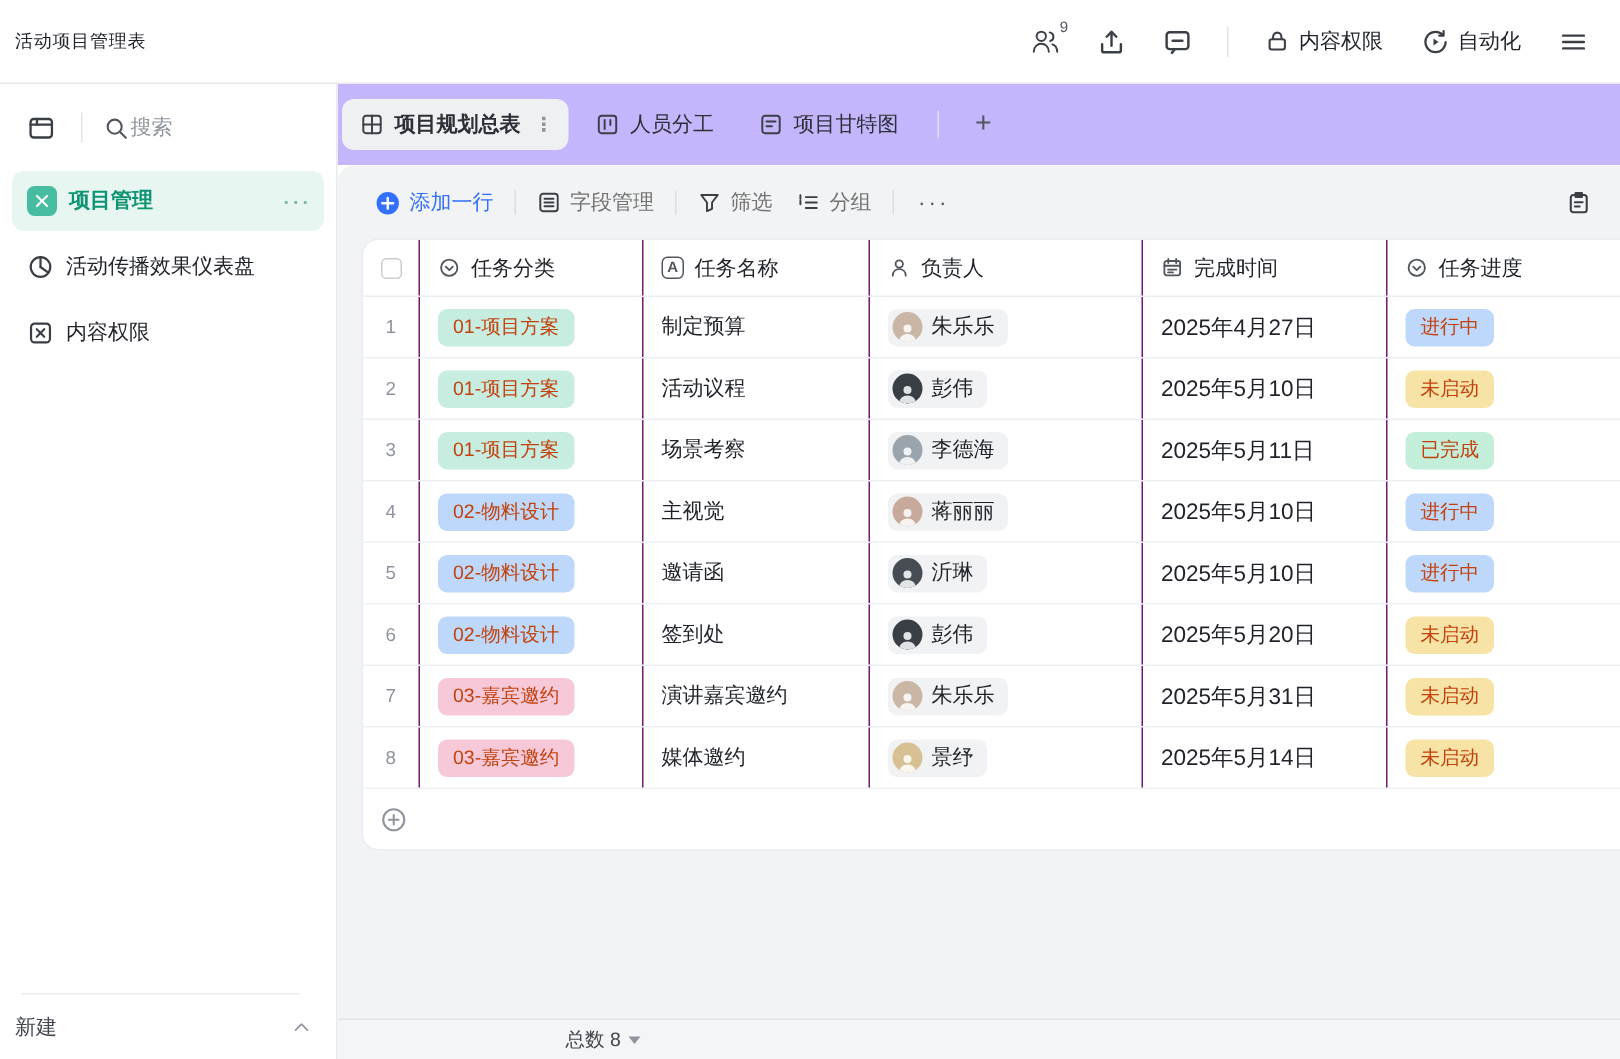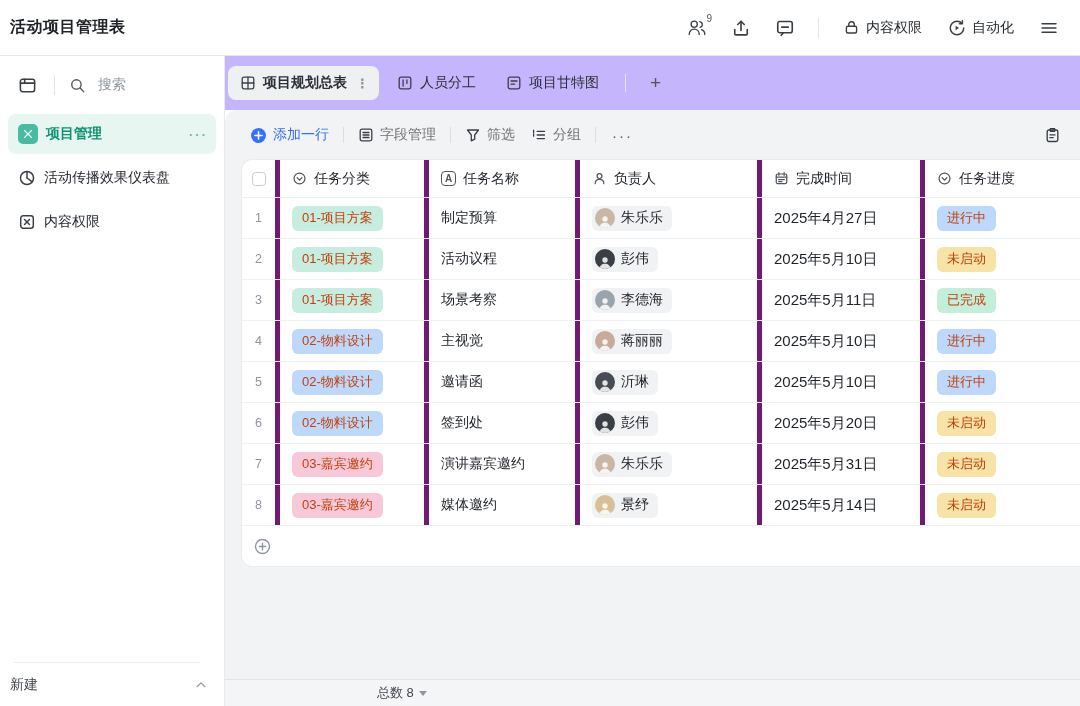--- a/index.html
+++ b/index.html
@@ -3,38 +3,38 @@
 <meta charset="utf-8">
 <style>
   * { margin:0; padding:0; box-sizing:border-box; }
   html,body { width:1080px; height:706px; overflow:hidden; background:#fff;
     font-family:"Liberation Sans","DejaVu Sans",sans-serif; color:#1f2329; }
   .app { width:1080px; height:706px; display:flex; flex-direction:column; }
 
   
   .topbar { height:56px; flex:0 0 56px; display:flex; align-items:center;
     justify-content:space-between; padding:0 14px 0 10px; border-bottom:1px solid #e9eaec; background:#fff; }
-  .doc-title { font-size:16px; font-weight:700; letter-spacing:.5px; }
+  .doc-title { font-size:12px; font-weight:400; letter-spacing:.5px; }
   .topbar-right { display:flex; align-items:center; gap:10px; }
   .icon-btn { position:relative; width:34px; height:32px; display:flex; align-items:center;
     justify-content:center; border-radius:6px; cursor:pointer; }
   .txt-btn { display:flex; align-items:center; gap:6px; padding:5px 8px; border-radius:6px;
     font-size:14px; cursor:pointer; }
   .badge { position:absolute; top:1px; right:2px; font-size:10px; color:#51565d; }
   .vdiv { width:1px; height:20px; background:#e3e4e6; margin:0 6px; }
   svg.ic { stroke:#3a3f46; fill:none; stroke-width:1.3; stroke-linecap:round; stroke-linejoin:round; }
 
   
   .bodyrow { flex:1; display:flex; min-height:0; }
 
   
   .sidebar { width:225px; flex:0 0 225px; background:#fff; border-right:1px solid #e9eaec;
     position:relative; padding:12px 8px 0 8px; }
   .side-top { display:flex; align-items:center; gap:8px; height:34px; margin-bottom:12px; padding-left:6px; }
-  .side-search { display:flex; align-items:center; gap:12px; color:#8f959e; font-size:14px; cursor:pointer; flex:1; }
+  .side-search { display:flex; align-items:center; gap:1px; color:#8f959e; font-size:14px; cursor:pointer; flex:1; }
   .nav-item { display:flex; align-items:center; gap:8px; height:40px; border-radius:8px;
     padding:0 8px 0 10px; font-size:14px; margin-bottom:4px; cursor:pointer; color:#1f2329; }
   .nav-item.active { background:#e7f6f1; color:#0e9373; font-weight:700; }
   .nav-item .grow { flex:1; }
   .nav-item .dots { color:#7ab7a8; letter-spacing:2px; font-size:13px; }
   .bitable-badge { width:20px; height:20px; border-radius:5px; background:#46bda1; display:flex;
     align-items:center; justify-content:center; flex:0 0 20px; }
   .side-bottom { position:absolute; left:0; right:0; bottom:0; padding:10px 16px 12px 10px; }
   .side-bottom .hr { position:absolute; top:0; left:14px; right:24px; height:1px; background:#ececee; }
   .new-row { display:flex; align-items:center; justify-content:space-between; font-size:14px;
@@ -60,21 +60,21 @@
   .tool-sep { width:1px; height:16px; background:#dcdee1; margin:0 6px; }
   .tool-more { letter-spacing:2px; color:#51565d; padding:0 10px; cursor:pointer; font-size:15px; }
   .toolbar .spacer { flex:1; }
 
   
   .card { margin-left:17px; width:883px; background:#fff; border-radius:10px; overflow:hidden;
     box-shadow:0 0 0 1px rgba(31,35,41,.03); }
   .trow, .thead { display:flex; align-items:stretch; }
   .thead { height:38px; border-bottom:1px solid #ebedf0; }
   .trow { height:41px; border-bottom:1px solid #eef0f2; }
-  .cell { display:flex; align-items:center; padding:0 12px; border-right:5px solid #701a75; overflow:hidden; }
+  .cell { display:flex; align-items:center; padding:0 12px; border-right:1px solid #701a75; overflow:hidden; }
   .c-num   { width:38px; flex:0 0 38px; justify-content:center; padding:0; }
   .c-cat   { width:149px; flex:0 0 149px; }
   .c-task  { width:151px; flex:0 0 151px; }
   .c-owner { width:182px; flex:0 0 182px; }
   .c-date  { width:163px; flex:0 0 163px; }
   .c-status{ flex:1; min-width:200px; border-right:none; }
   .hcell { gap:7px; font-size:14px; color:#1f2329; cursor:pointer; }
   .hcell svg { flex:0 0 auto; }
   .checkbox { width:14px; height:14px; border:1.4px solid #c9cdd2; border-radius:3.5px; cursor:pointer; }
   .rownum { font-size:12.5px; color:#8f959e; }

